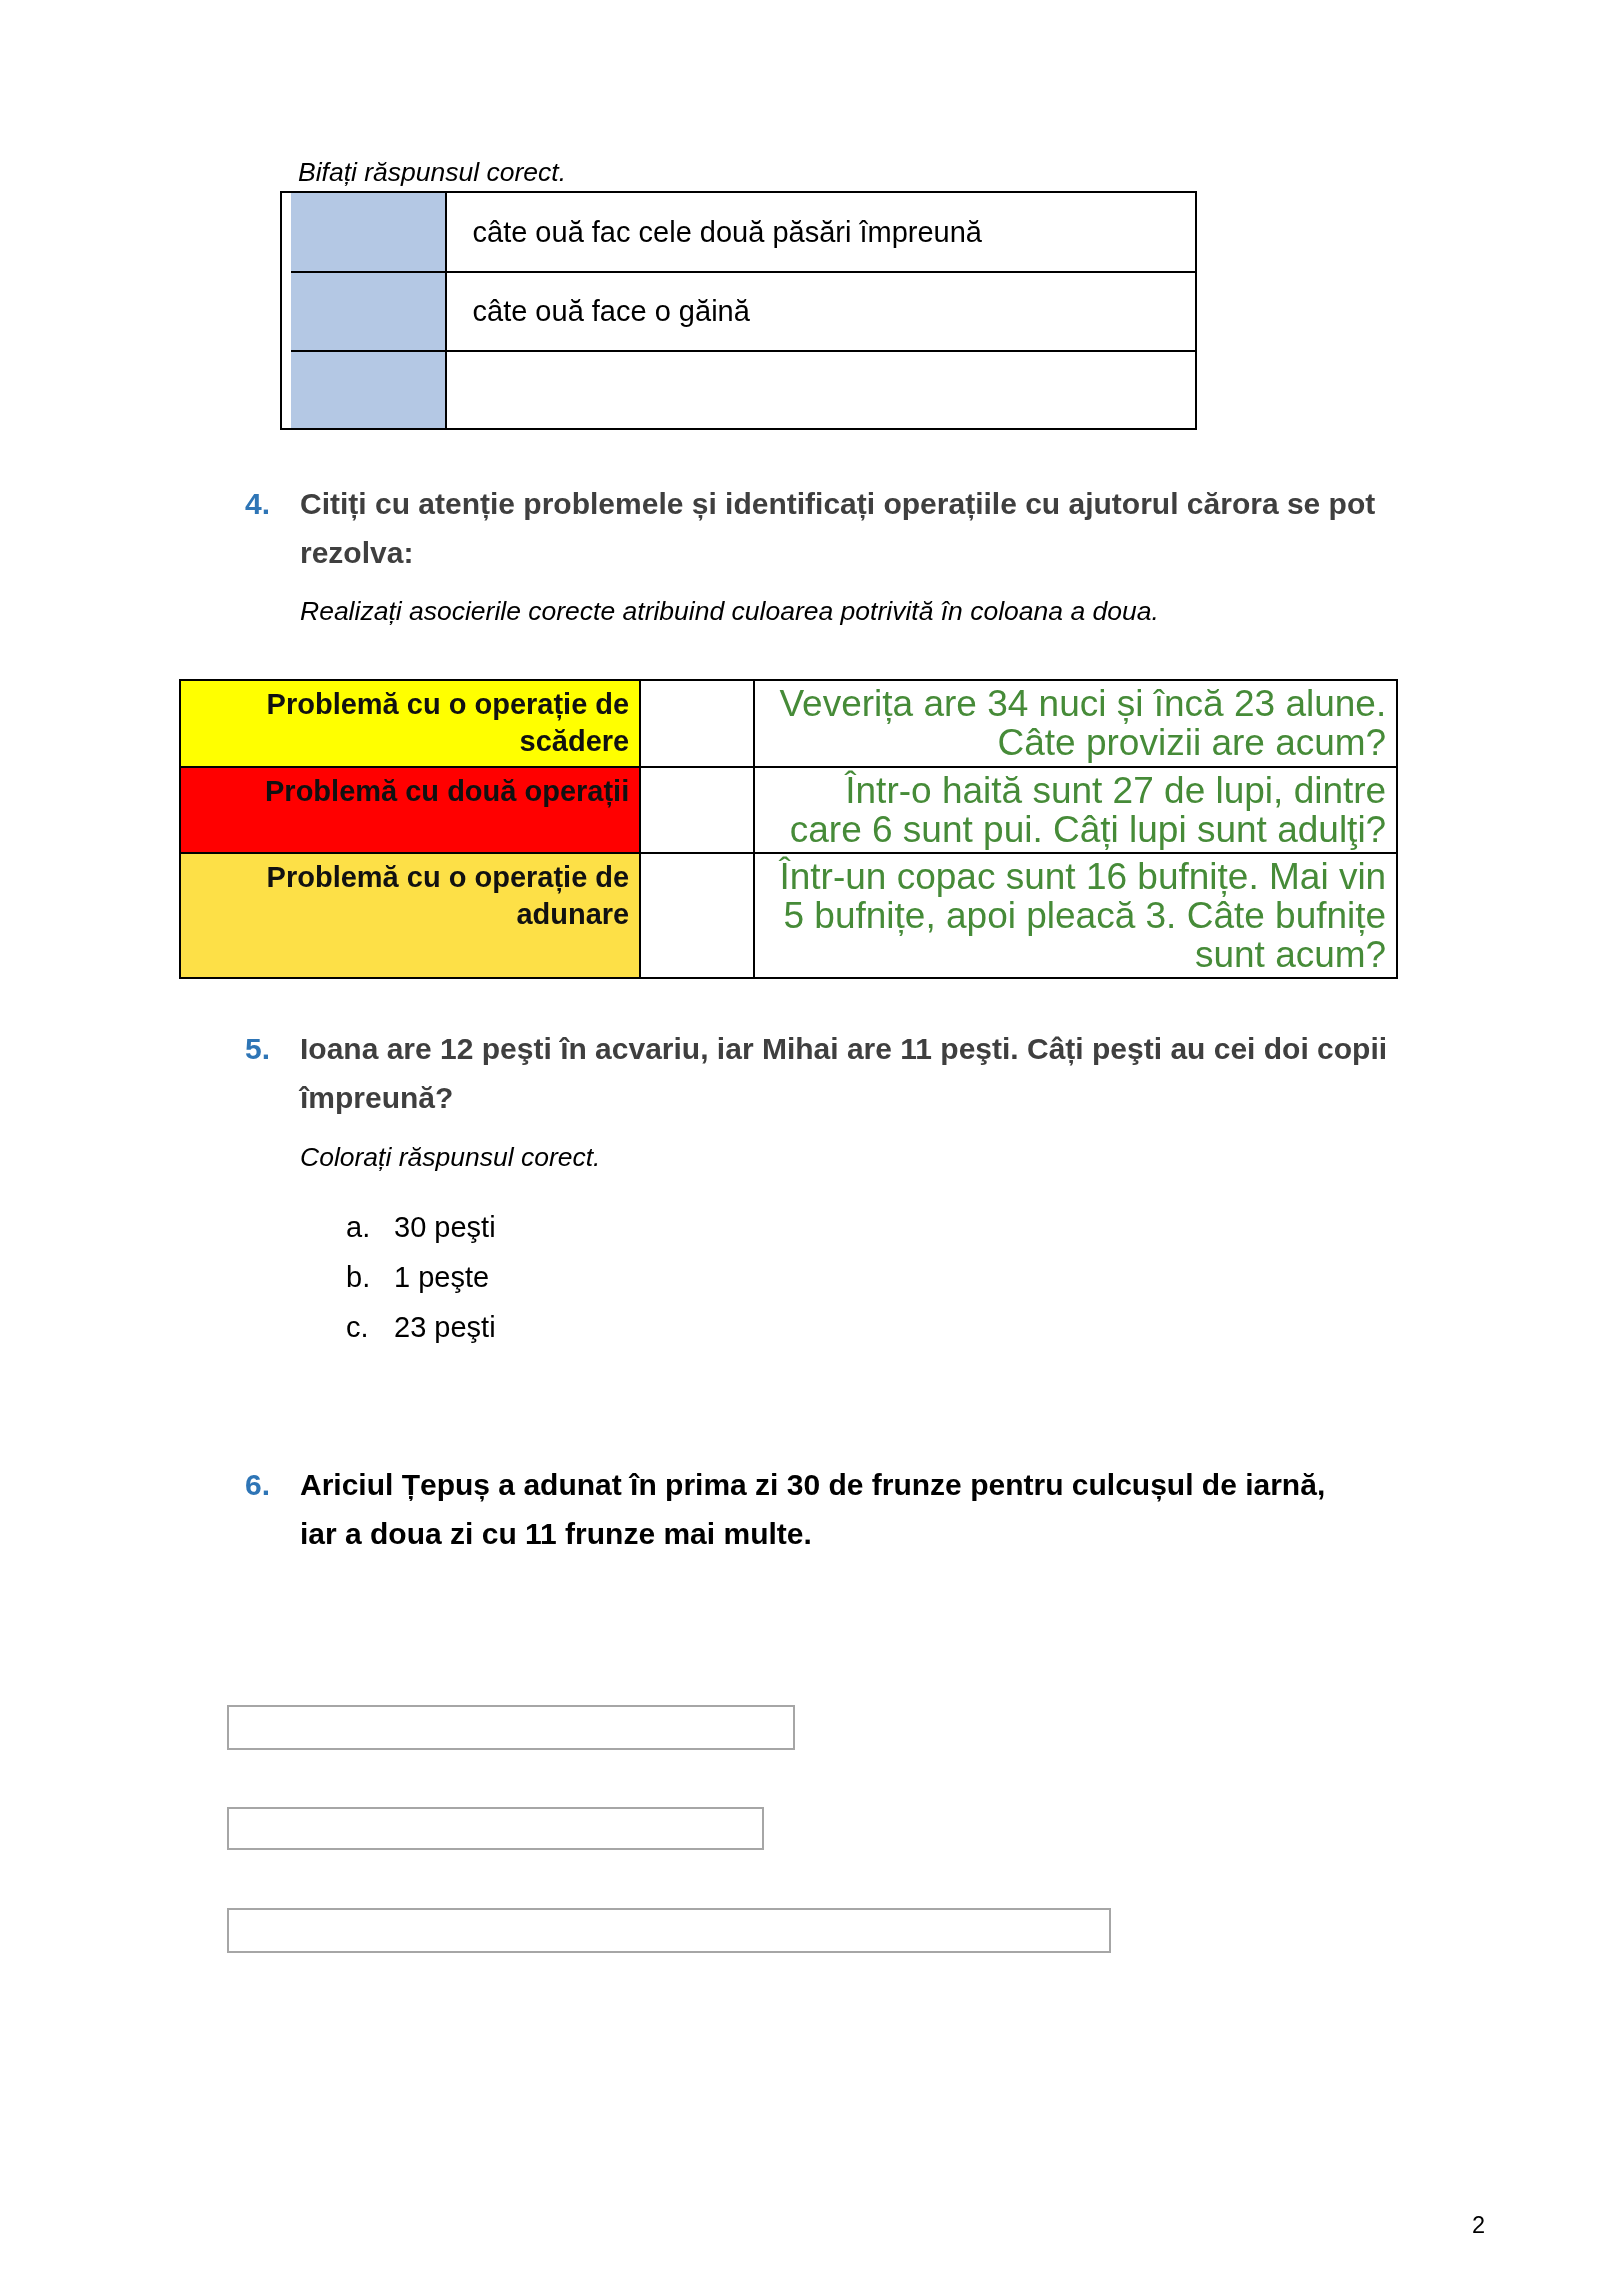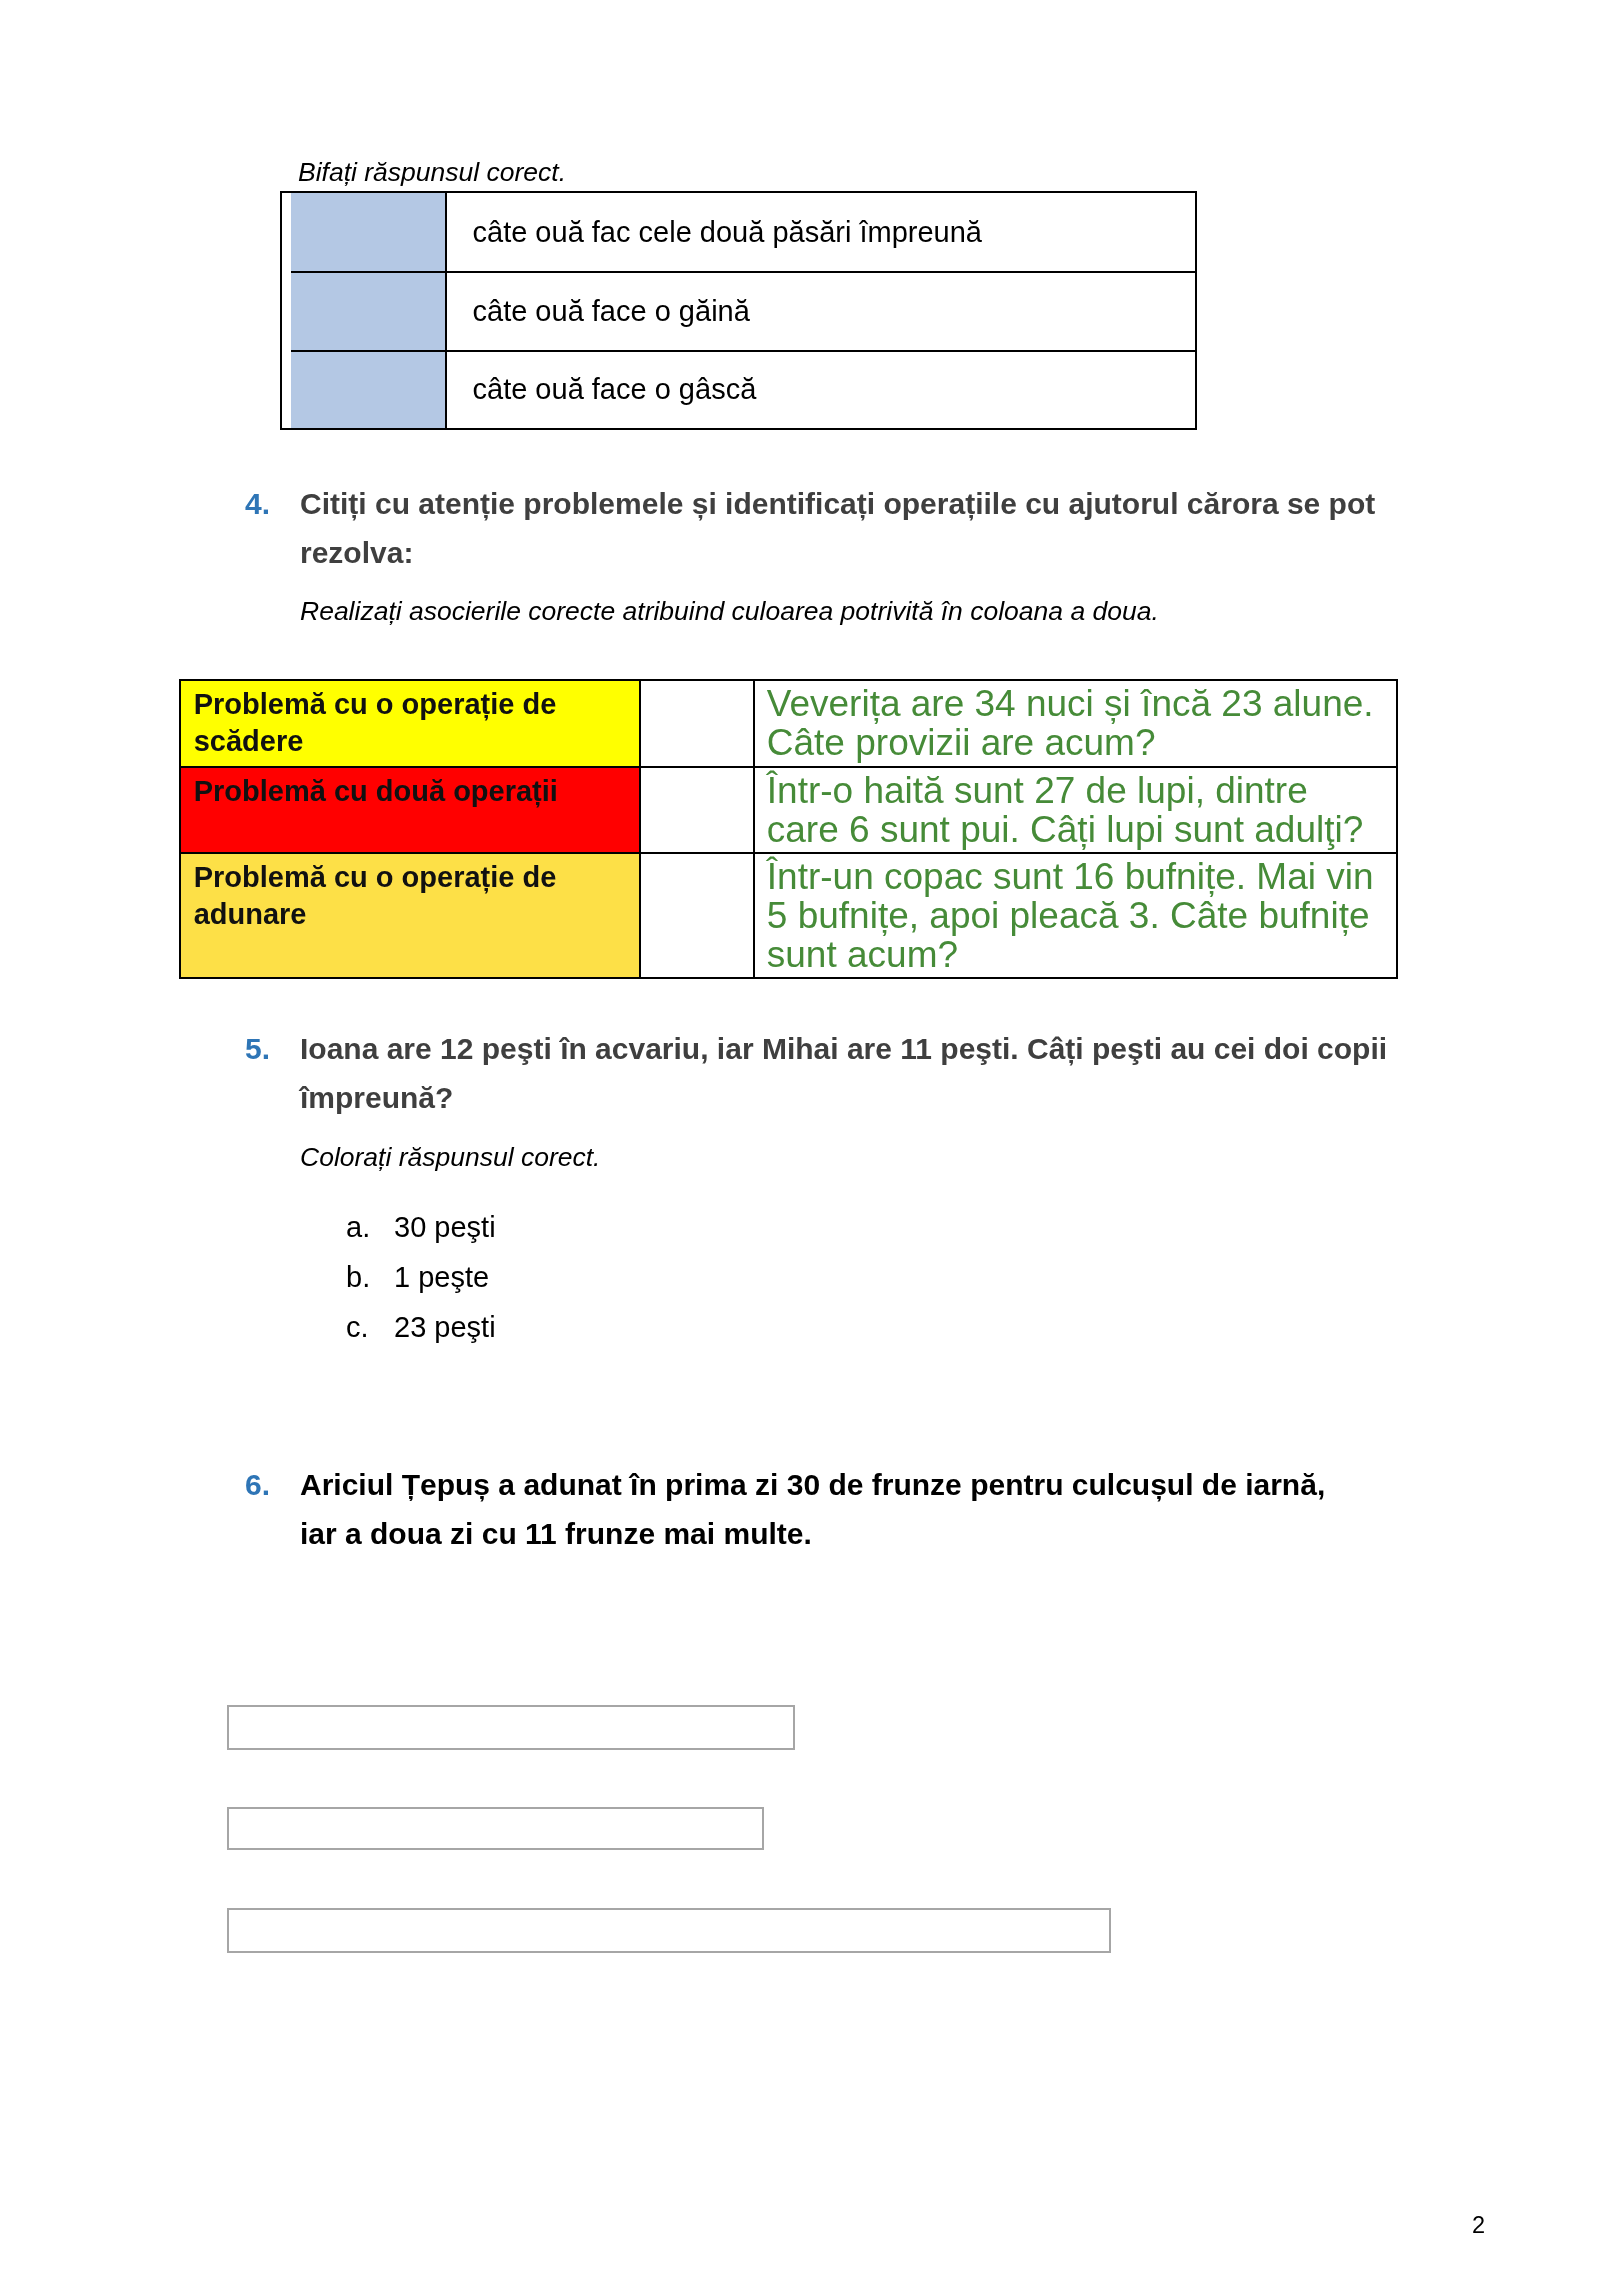--- a/index.html
+++ b/index.html
@@ -42,21 +42,21 @@
   #q4num{left:245px;top:479px;}
   #q4title{left:300px;top:479px;width:1161px;}
   #q5num{left:245px;top:1024px;}
   #q5title{left:300px;top:1024px;width:1117px;}
   #q6num{left:245px;top:1460px;}
   #q6title{left:300px;top:1460px;width:1029px;color:#000;}
 
   
   .match-table{
     position:absolute;left:179px;top:679px;width:1219px;
-    border:2px solid #000;box-sizing:border-box;background:#fff;
+    border:2px solid #000;box-sizing:border-box;background:#fff;text-align:right;
   }
   .match-row{display:grid;grid-template-columns:458px 116px 1fr;border-top:2px solid #000;box-sizing:border-box;}
   .match-row:first-child{border-top:none;}
   .match-row.r1{height:85px;}
   .match-row.r2{height:86px;}
   .match-row.r3{height:125px;}
   .match-label{
     font-weight:bold;font-size:29px;line-height:37px;
     padding:4.9px 9.8px 0 12.7px;color:#111111;box-sizing:border-box;
   }
@@ -93,21 +93,20 @@
     <div class="eggs-row">
       <div class="egg-check"></div>
       <div class="egg-text">câte ouă fac cele două păsări împreună</div>
     </div>
     <div class="eggs-row">
       <div class="egg-check"></div>
       <div class="egg-text">câte ouă face o găină</div>
     </div>
     <div class="eggs-row">
       <div class="egg-check"></div>
-      <div class="egg-text">câte ouă face o gâscă</div>
     </div>
   </div>
 
   <div class="qnum" id="q4num">4.</div>
   <div class="qtitle" id="q4title">Citiți cu atenție problemele și identificați operațiile cu ajutorul cărora se pot rezolva:</div>
   <div class="instr" id="instr2">Realizați asocierile corecte atribuind culoarea potrivită în coloana a doua.</div>
 
   <div class="match-table">
     <div class="match-row r1">
       <div class="match-label" style="background-color: rgb(255, 255, 0);">Problemă cu o operație de scădere</div>

